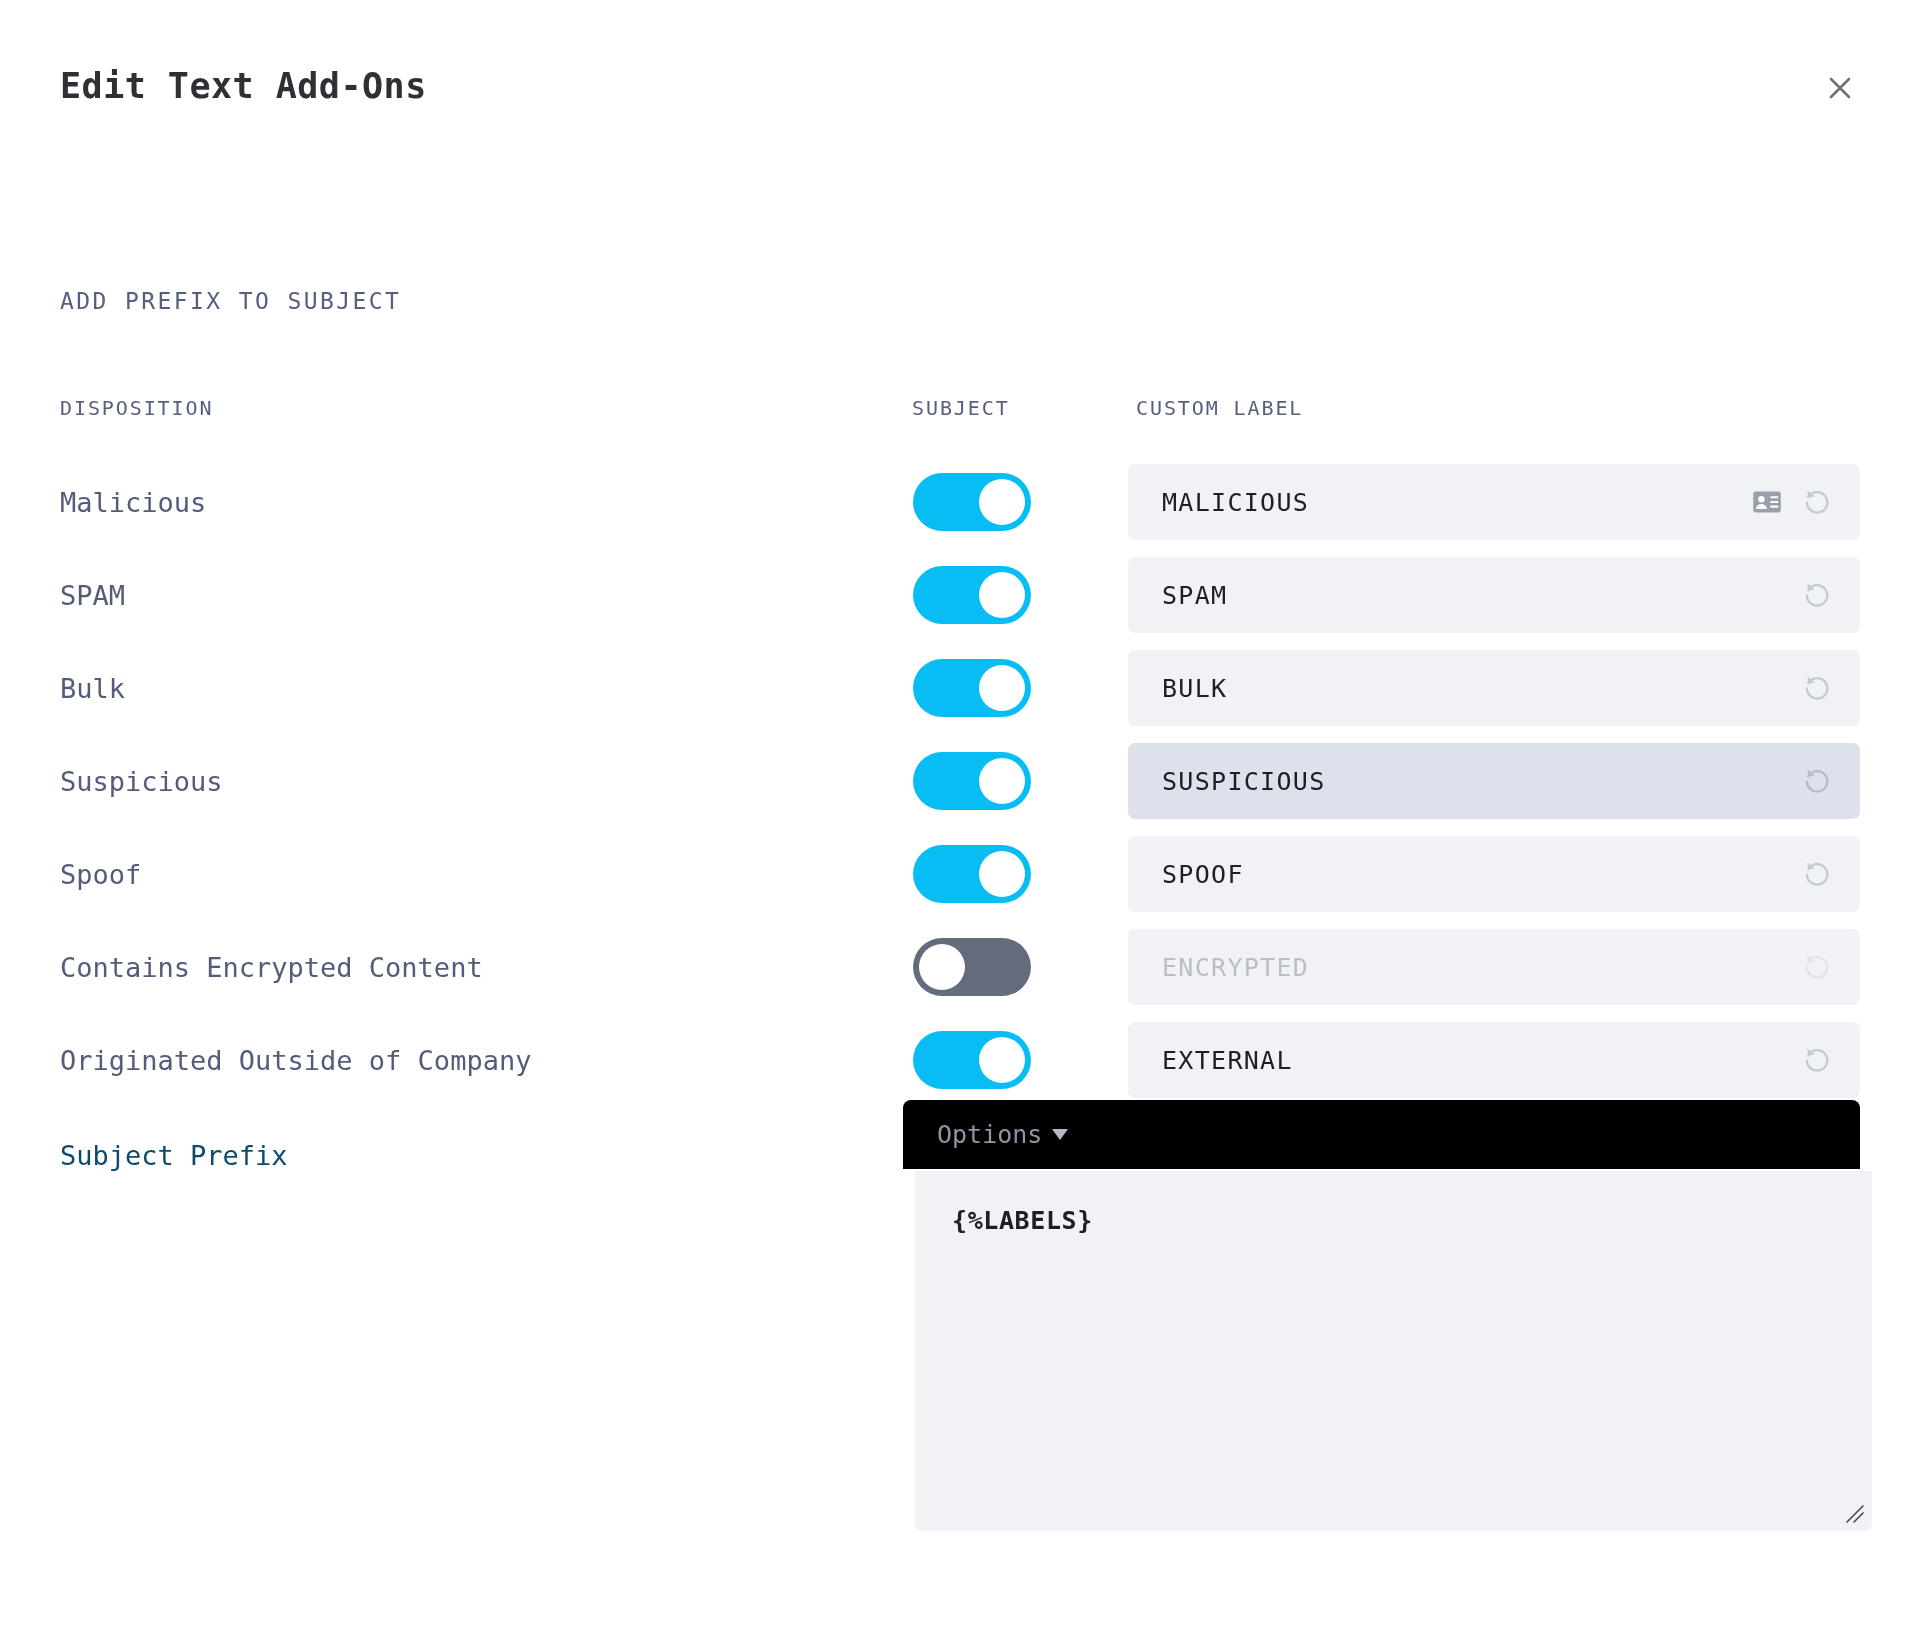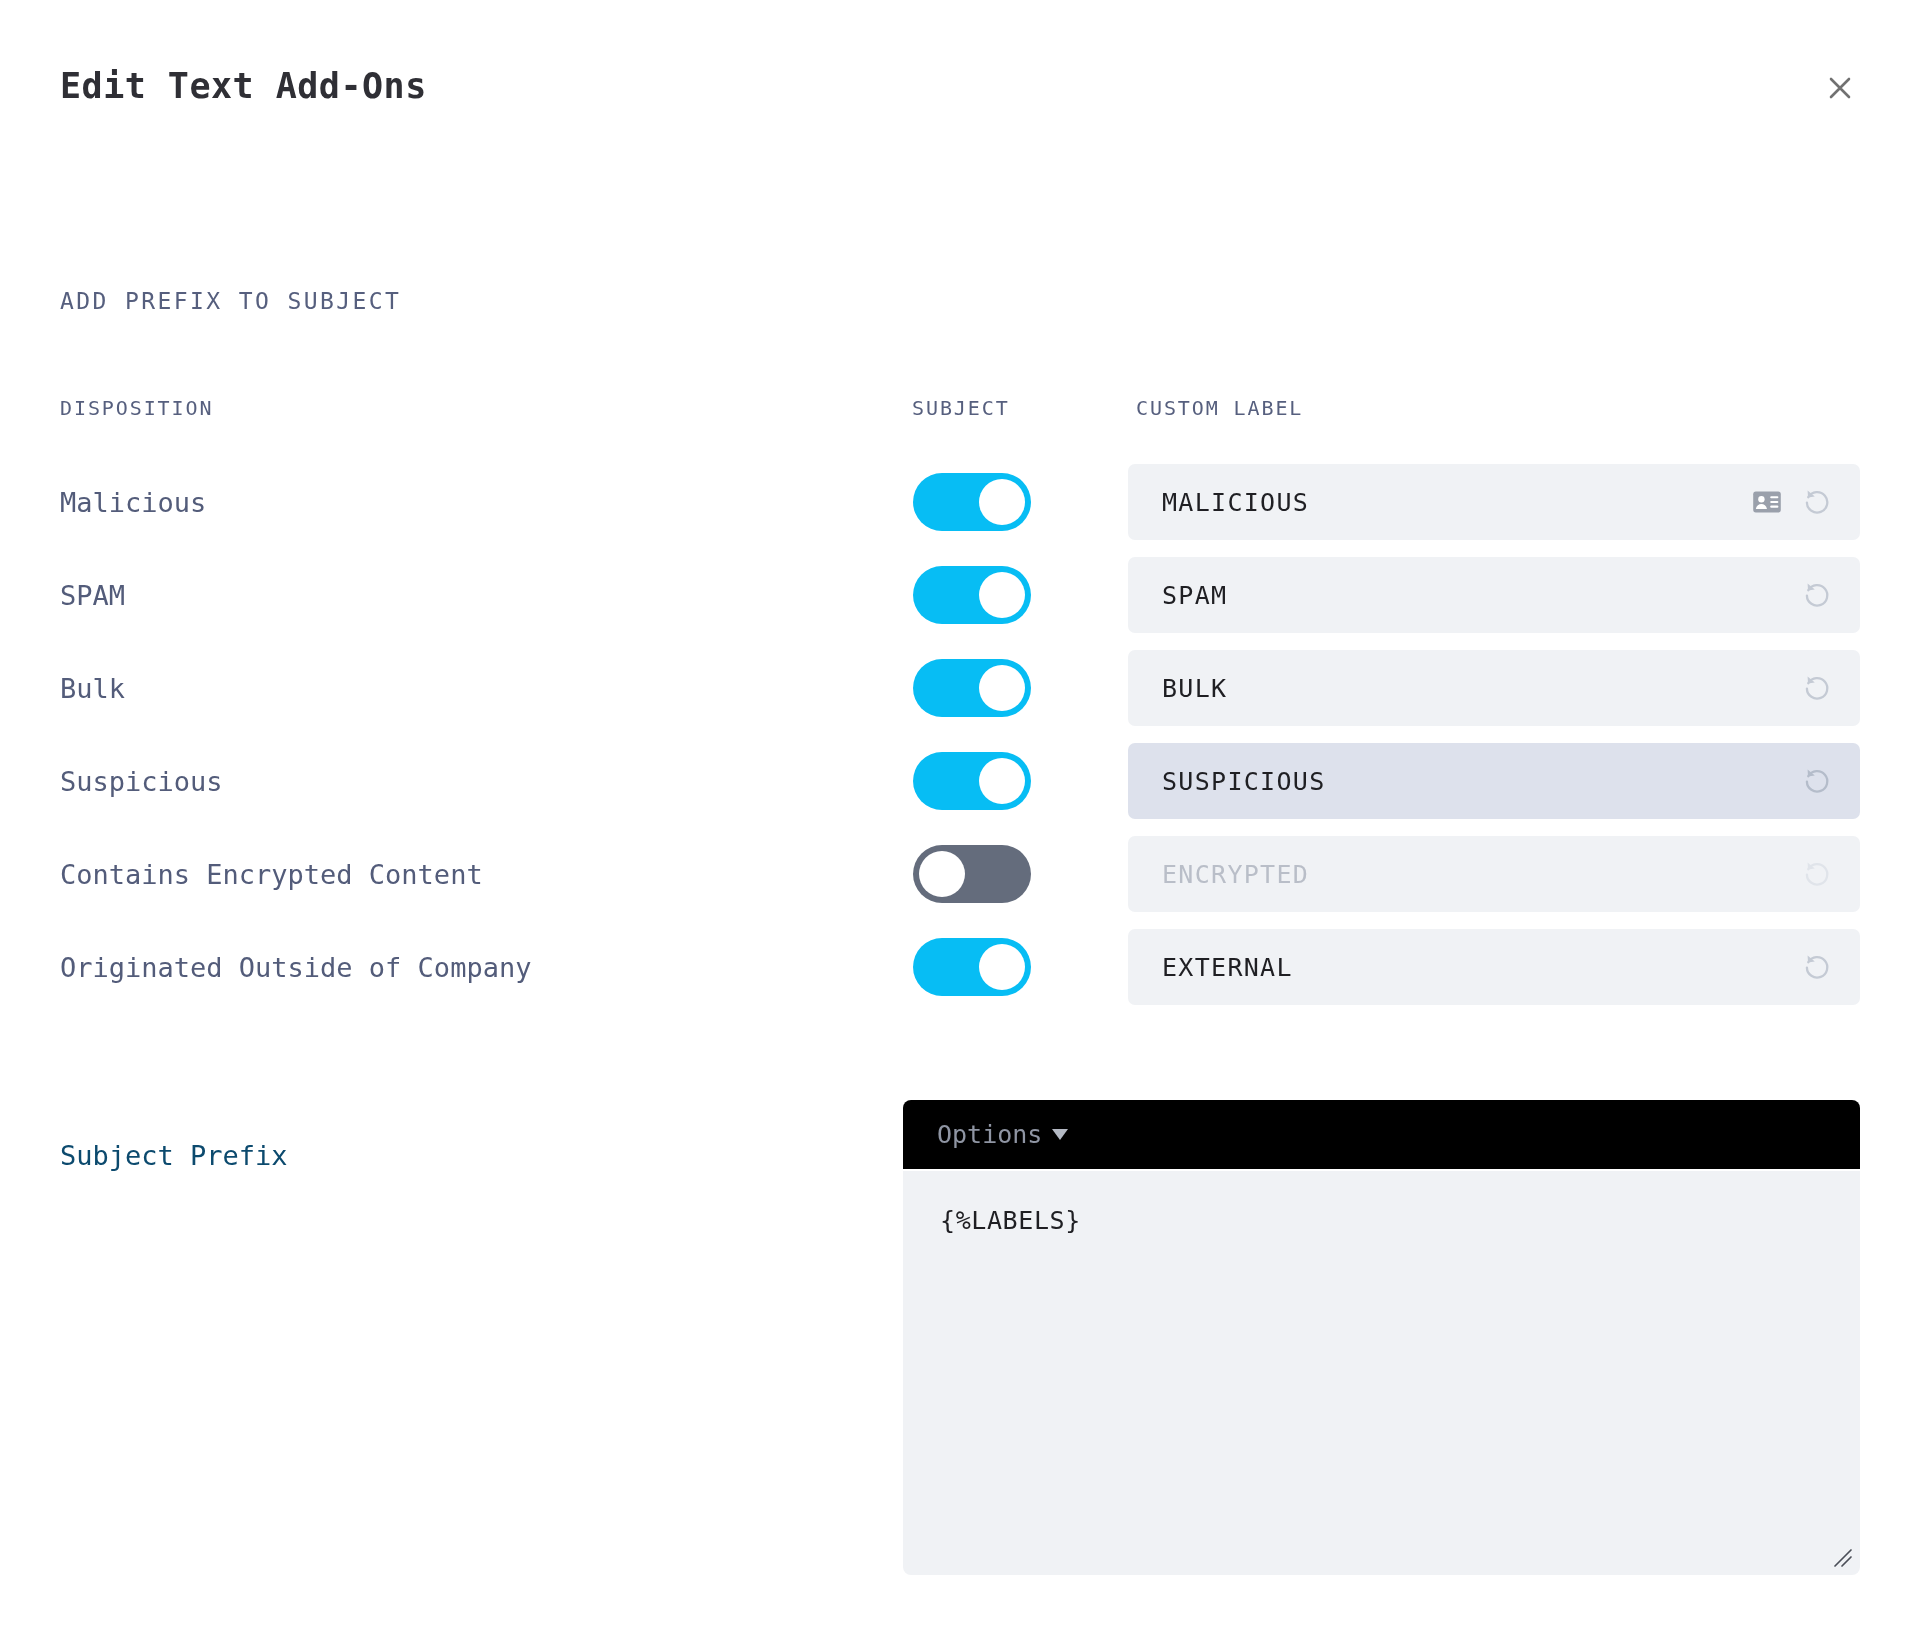--- a/index.html
+++ b/index.html
@@ -217,26 +217,27 @@
   .caret {
     width: 0;
     height: 0;
     border-left: 8px solid transparent;
     border-right: 8px solid transparent;
     border-top: 11px solid #b4b9c3;
     display: block;
   }
   .editor-body {
     position: absolute;
-    left: 0;
+    left: 12px;
     top: 71px;
     width: 100%;
-    height: 404px;
+    height: 360px;
     background: #f0f2f5;
     border-radius: 0 0 8px 8px;
+    font-weight: bold;
   }
   .editor-text {
     position: absolute;
     left: 37px;
     top: 35px;
     font-size: 25px;
     color: #1f1f23;
     letter-spacing: 0.6px;
     white-space: pre;
   }
@@ -347,20 +348,37 @@
           <button class="icon-btn">
             <svg width="32" height="32" viewBox="0 0 32 32" aria-hidden="true">
               <path d="M7.3 11.2 A10.2 10.2 0 1 1 5.9 16.6" fill="none" stroke="#b4bcca" stroke-width="2.3" stroke-linecap="round"></path>
               <path d="M6.6 4.6 L7.0 11.6 L13.8 10.6 Z" fill="#b4bcca"></path>
             </svg>
           </button>
         </div>
       </div>
     </div>
 
+    <div class="row">
+      <div class="row-label">Spoof</div>
+      <button class="toggle">
+          <span class="knob"></span>
+        </button>
+      <div class="label-field">
+        <div class="label-value">SPOOF</div>
+        <div class="field-icons">
+          <button class="icon-btn">
+            <svg width="32" height="32" viewBox="0 0 32 32" aria-hidden="true">
+              <path d="M7.3 11.2 A10.2 10.2 0 1 1 5.9 16.6" fill="none" stroke="#c4cad4" stroke-width="2.3" stroke-linecap="round"></path>
+              <path d="M6.6 4.6 L7.0 11.6 L13.8 10.6 Z" fill="#c4cad4"></path>
+            </svg>
+          </button>
+        </div>
+      </div>
+    </div>
 
     <div class="row">
       <div class="row-label">Contains Encrypted Content</div>
       <button class="toggle off">
           <span class="knob"></span>
         </button>
       <div class="label-field">
         <div class="label-value disabled">ENCRYPTED</div>
         <div class="field-icons">
           <button class="icon-btn">

